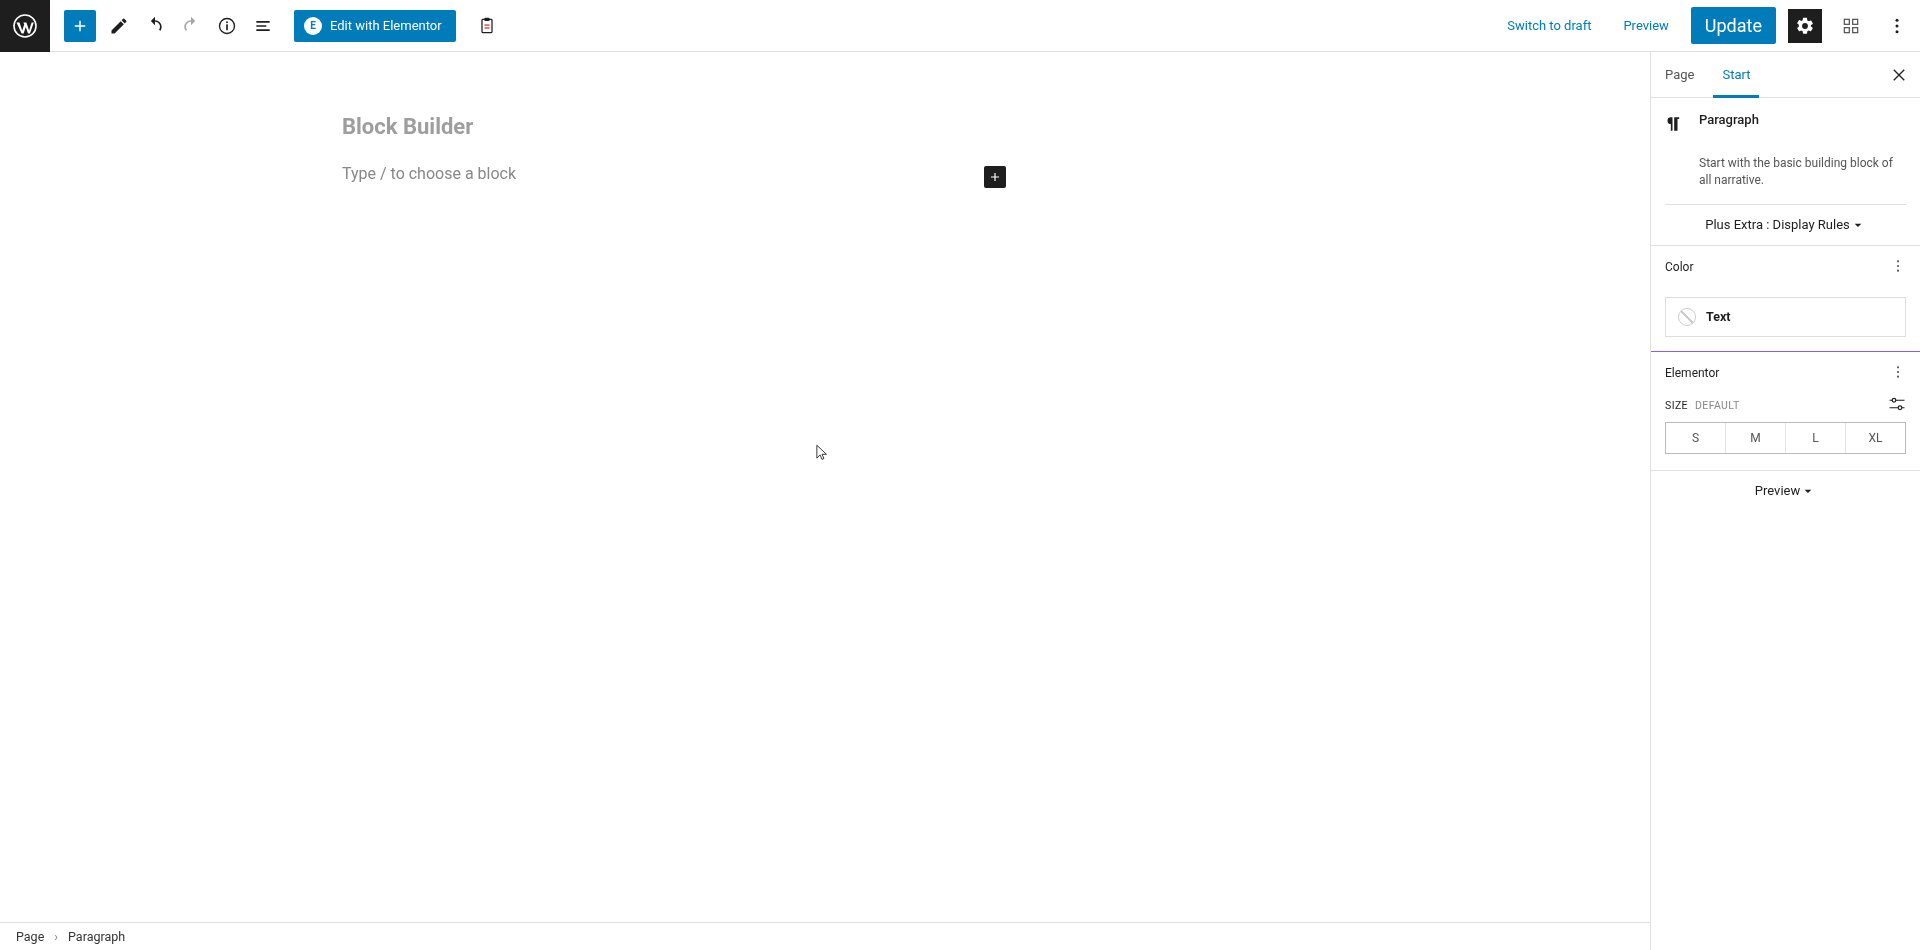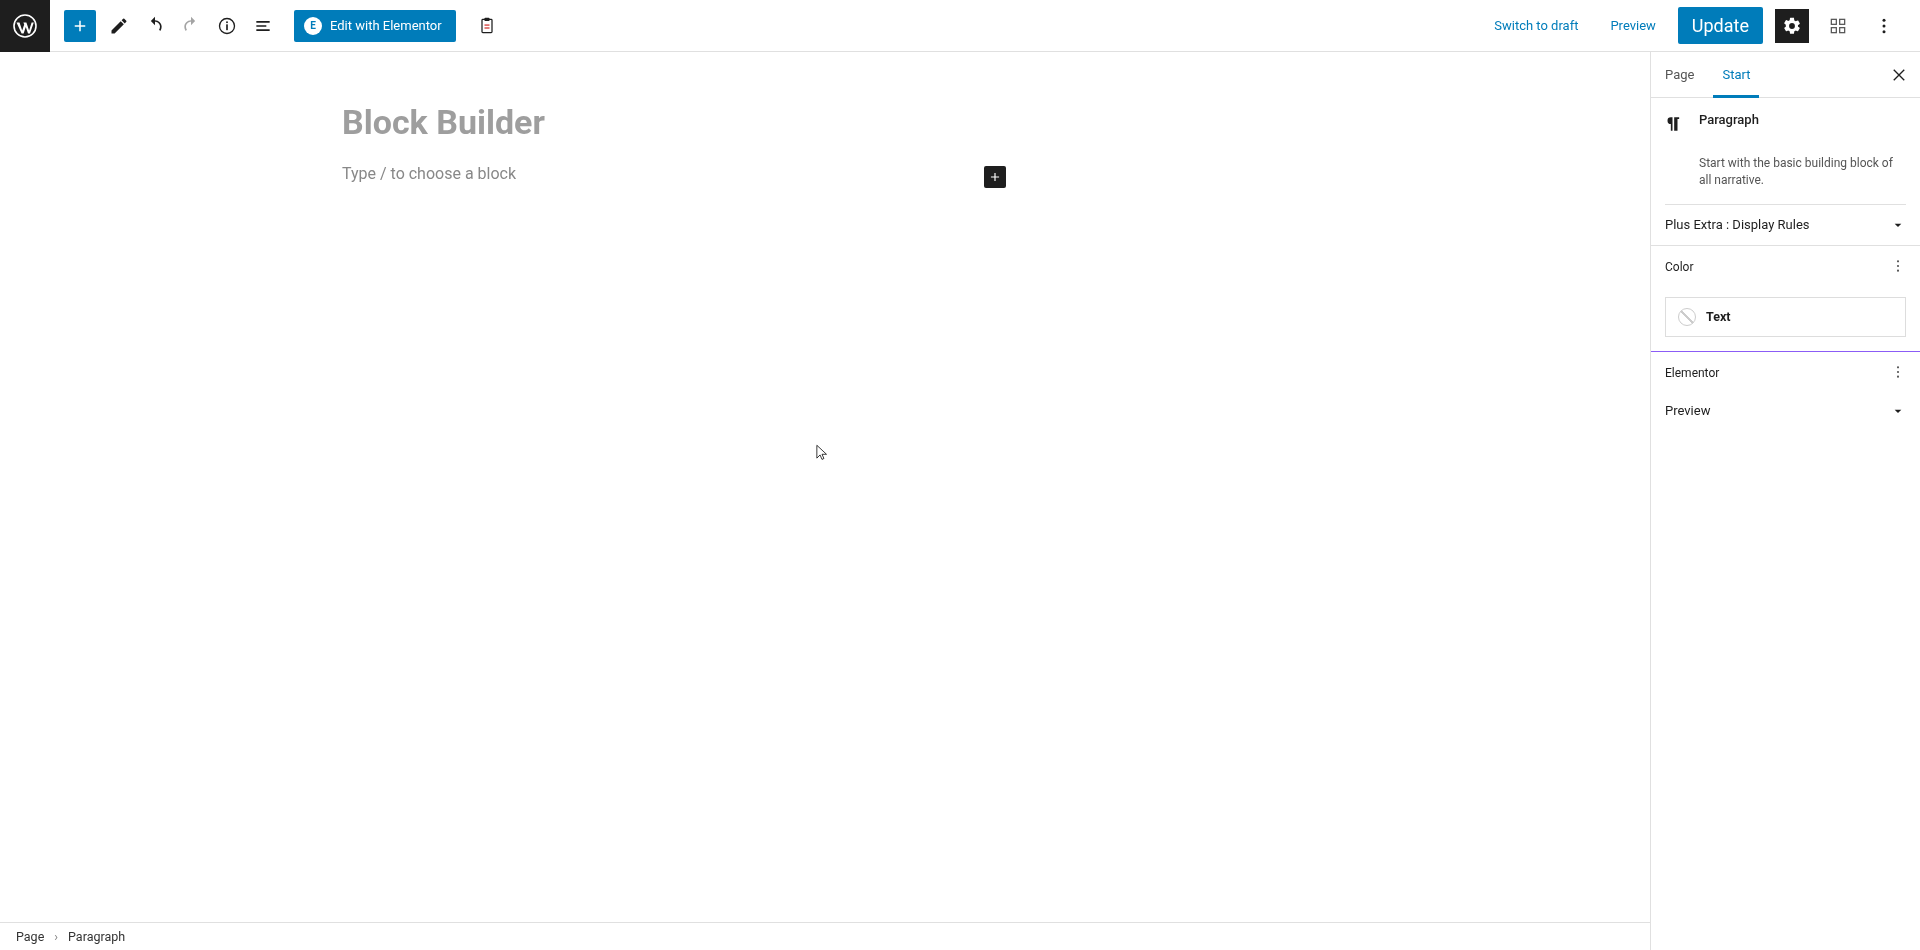--- a/index.html
+++ b/index.html
@@ -59,39 +59,39 @@
   width: 18px; height: 18px;
   border-radius: 50%;
   background: #fff;
   color: #007cba;
   font-size: 10px;
   font-weight: 700;
   display: inline-flex; align-items: center; justify-content: center;
 }
 .clipboard-btn { margin-left: 12px; }
 
-.topbar-right { margin-left: auto; display: flex; align-items: center; gap: 12px; padding-right: 19px; }
+.topbar-right { margin-left: auto; display: flex; align-items: center; gap: 12px; padding-right: 6px; }
 .link-btn { color: #007cba; padding: 8px 10px; cursor: pointer; font-size: 13px; }
 .primary-btn { background: #007cba; color: #fff; padding: 8px 14px; border-radius: 2px; cursor: pointer; font-size: 18px; }
 .settings-btn-active { background: #1e1e1e; color: #fff; width: 34px; height: 34px; display: inline-flex; align-items: center; justify-content: center; }
 
 
 .editor-viewport {
   position: absolute;
   top: 52px;
   left: 0;
   right: 220px; 
   bottom: 28px;
   background: #fff;
 }
 .post-title {
   position: absolute;
   left: 342px;
-  top: 50px;
-  font-size: 34px;
+  top: 62px;
+  font-size: 22px;
   font-weight: 700;
   color: #9e9e9e;
 }
 .placeholder-line {
   position: absolute;
   left: 342px;
   top: 112px;
   font-size: 16px;
   color: #888;
 }
@@ -171,21 +171,21 @@
 
 .sidebar-body { padding: 14px 14px 0 14px; }
 .block-desc { display: flex; gap: 12px; padding-bottom: 14px; border-bottom: 1px solid #e0e0e0; }
 .block-desc-icon { flex: 0 0 22px; padding-top: 2px; }
 .block-desc h3 { font-size: 13px; font-weight: 500; margin-bottom: 6px; }
 .block-desc p { font-size: 12px; color: #555; line-height: 1.45; margin-top: 28px; }
 
 .panel-row {
   display: flex;
   align-items: center;
-  justify-content: space-between;
+  justify-content: center;
   padding: 12px 14px;
   font-size: 13px;
   border-bottom: 1px solid #e0e0e0;
   cursor: pointer;
 }
 .panel-section-title {
   display: flex;
   align-items: center;
   justify-content: space-between;
   padding: 12px 14px 8px 14px;
@@ -417,20 +417,41 @@
   <div class="panel-section-title">
     <span>Elementor</span>
     <span class="more-dots">
       <svg width="16" height="16" viewBox="0 0 24 24">
           <circle cx="12" cy="5" r="1.6" fill="#555"></circle>
           <circle cx="12" cy="12" r="1.6" fill="#555"></circle>
           <circle cx="12" cy="19" r="1.6" fill="#555"></circle>
         </svg>
     </span>
   </div>
+  <div class="typo-block">
+    <div class="size-label">
+      <span>
+        <span>SIZE</span>
+        <span class="default">DEFAULT</span>
+      </span>
+      <span class="slider-icon">
+        <svg width="18" height="14" viewBox="0 0 24 18">
+            <path stroke="#1e1e1e" stroke-width="1.6" d="M2 4h20M2 14h20"></path>
+            <circle cx="8" cy="4" r="2.4" fill="#fff" stroke="#1e1e1e" stroke-width="1.6"></circle>
+            <circle cx="16" cy="14" r="2.4" fill="#fff" stroke="#1e1e1e" stroke-width="1.6"></circle>
+          </svg>
+      </span>
+    </div>
+    <div class="size-options">
+      <div class="size-opt">S</div>
+      <div class="size-opt">M</div>
+      <div class="size-opt">L</div>
+      <div class="size-opt">XL</div>
+    </div>
+  </div>
 
   <div class="panel-row" style="border-bottom:none;">
     <span>Preview</span>
     <svg width="16" height="16" viewBox="0 0 24 24">
         <path fill="#1e1e1e" d="M7 10l5 5 5-5z"></path>
       </svg>
   </div>
 </div>
 
 <div class="breadcrumb">

